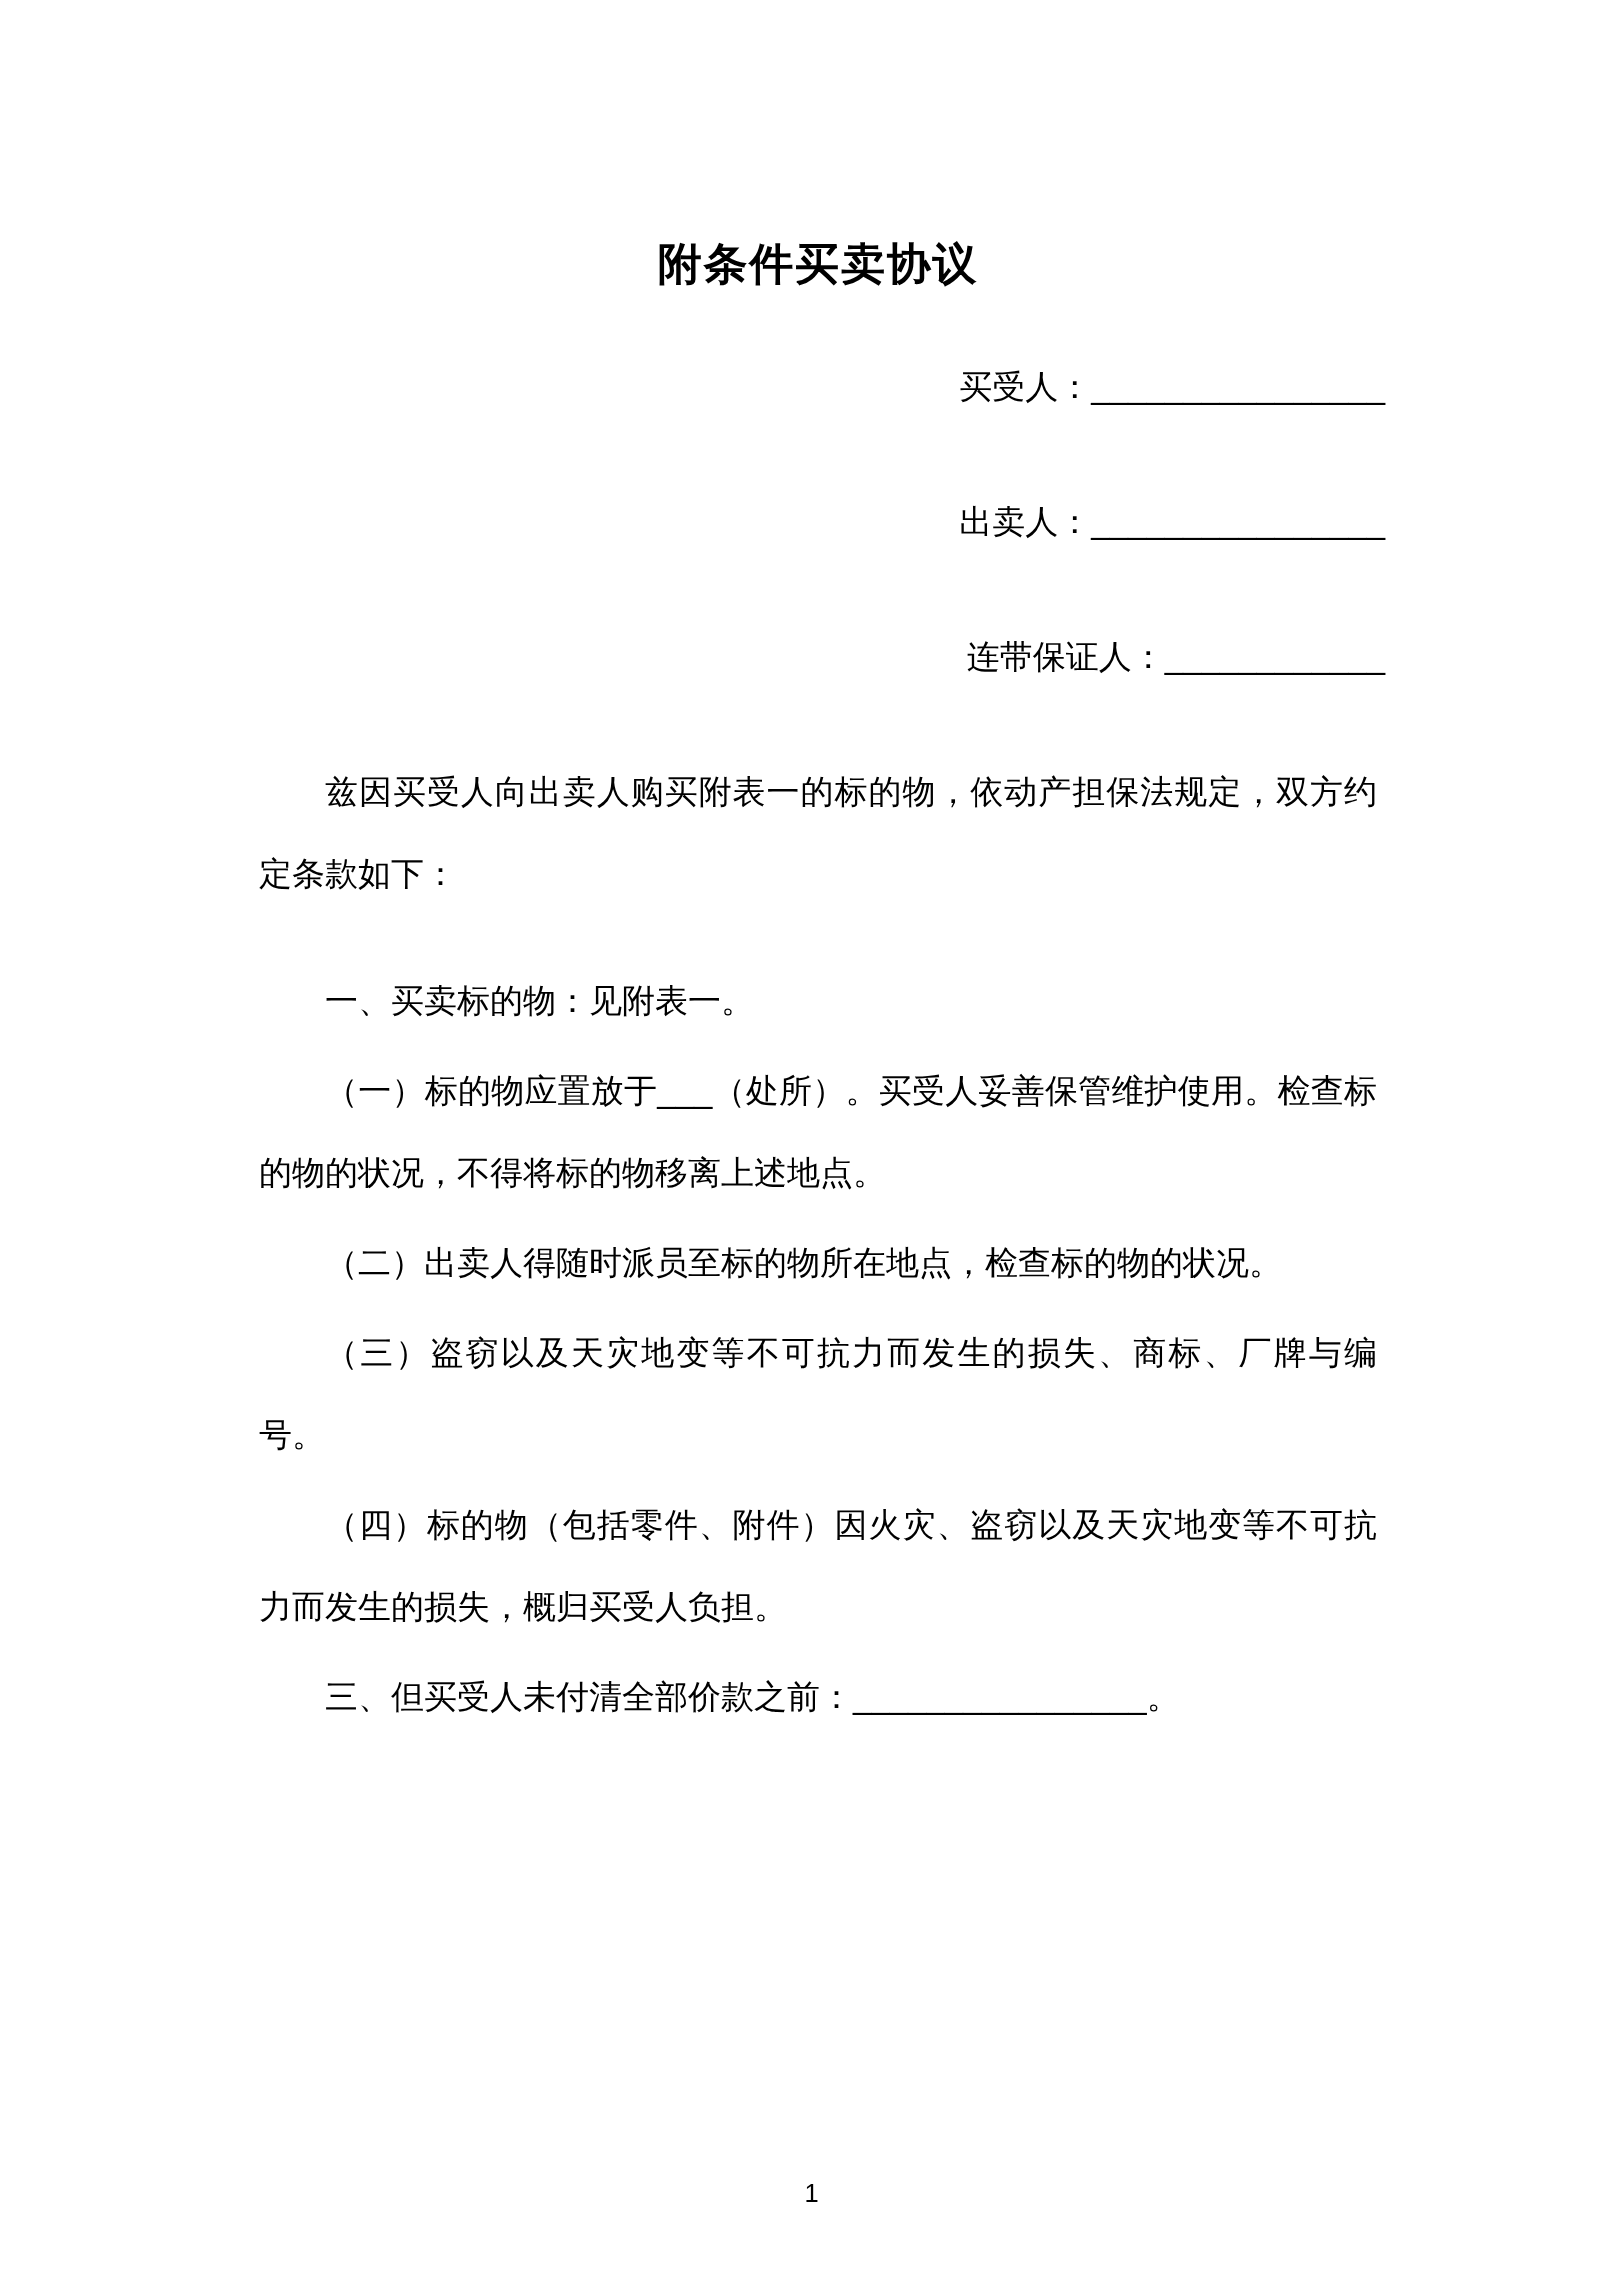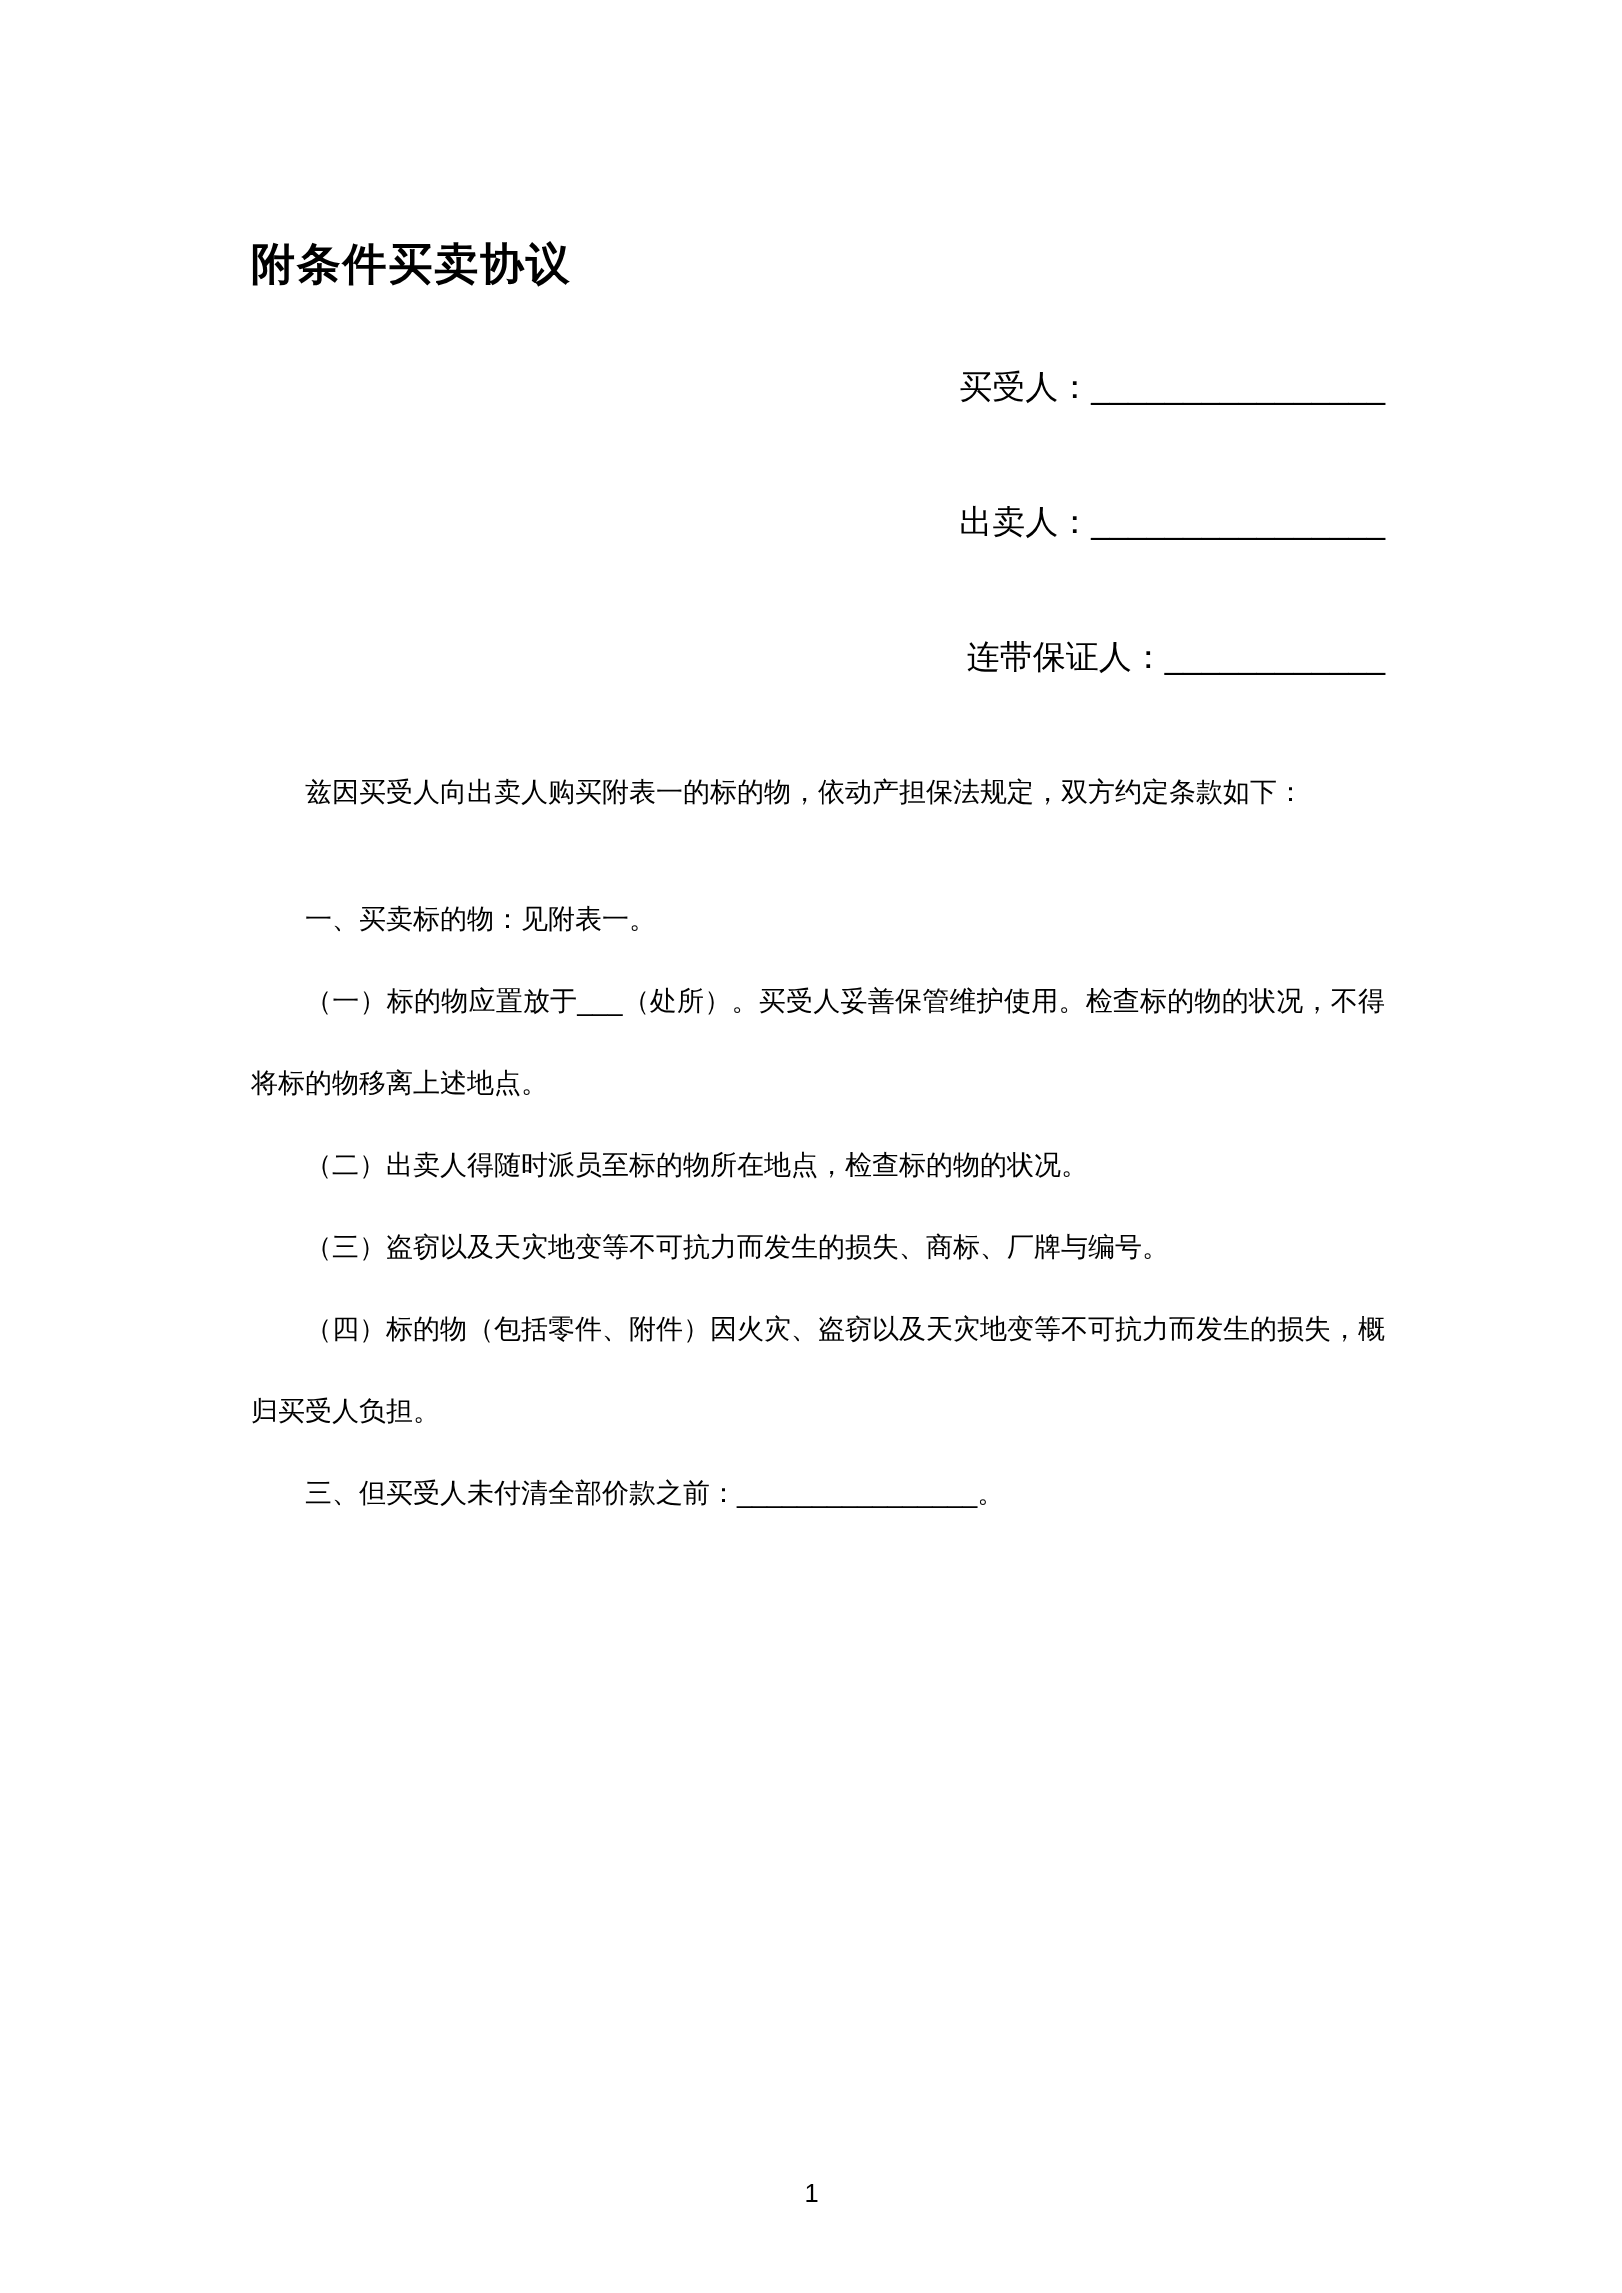--- a/index.html
+++ b/index.html
@@ -17,45 +17,45 @@
     width: 1623px;
     min-height: 2294px;
     box-sizing: border-box;
     background: #ffffff;
     padding: 236px 238px 109px 251px;
   }
   .title {
     font-size: 44px;
     line-height: 55px;
     font-weight: bold;
-    text-align: left;
+    text-align: center;
     margin: 0 0 55px 0;
     letter-spacing: 1.8px;
   }
   .party-row {
     font-size: 33px;
     line-height: 82px;
     padding-left: 65px;
     margin: 0 0 53px 0;
     white-space: nowrap;
     text-align: right;
   }
   .party-label {
     display: inline;
   }
   .blank-line {
     display: inline;
     letter-spacing: 0;
   }
   .para {
-    font-size: 27px;
+    font-size: 33px;
     line-height: 82px;
     text-indent: 2em;
     text-align: justify;
-    margin: 0;
+    margin: 8px;
     word-break: break-all;
   }
   .intro {
     margin-bottom: 45px;
   }
   .page-number {
     position: absolute;
     left: 0;
     right: 0;
     bottom: 86px;

